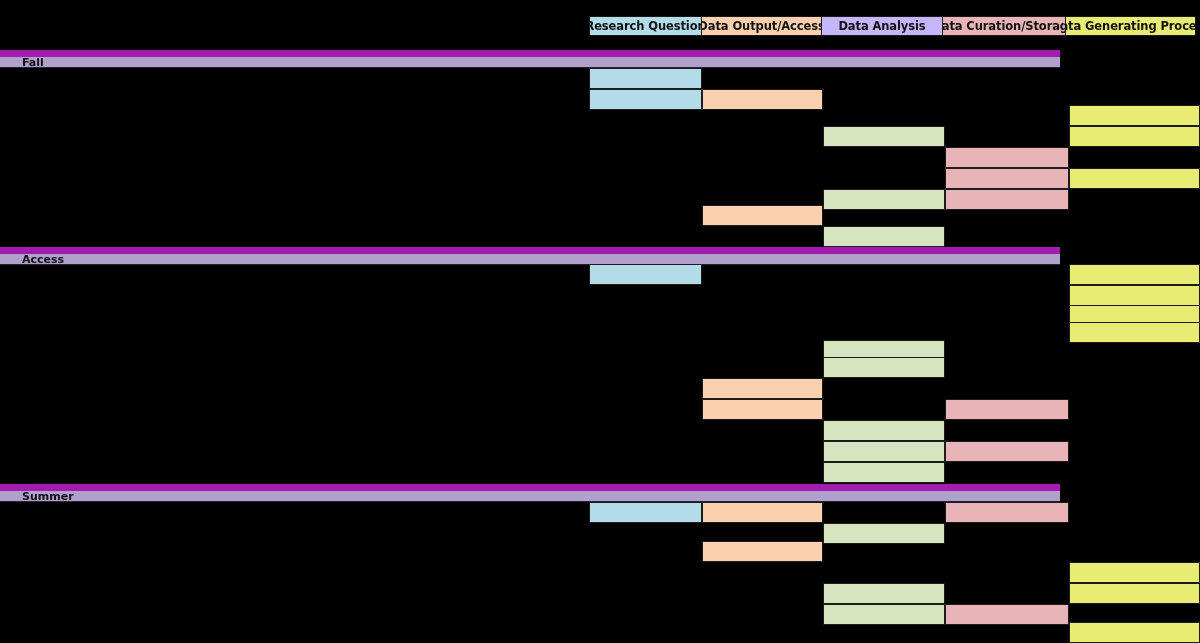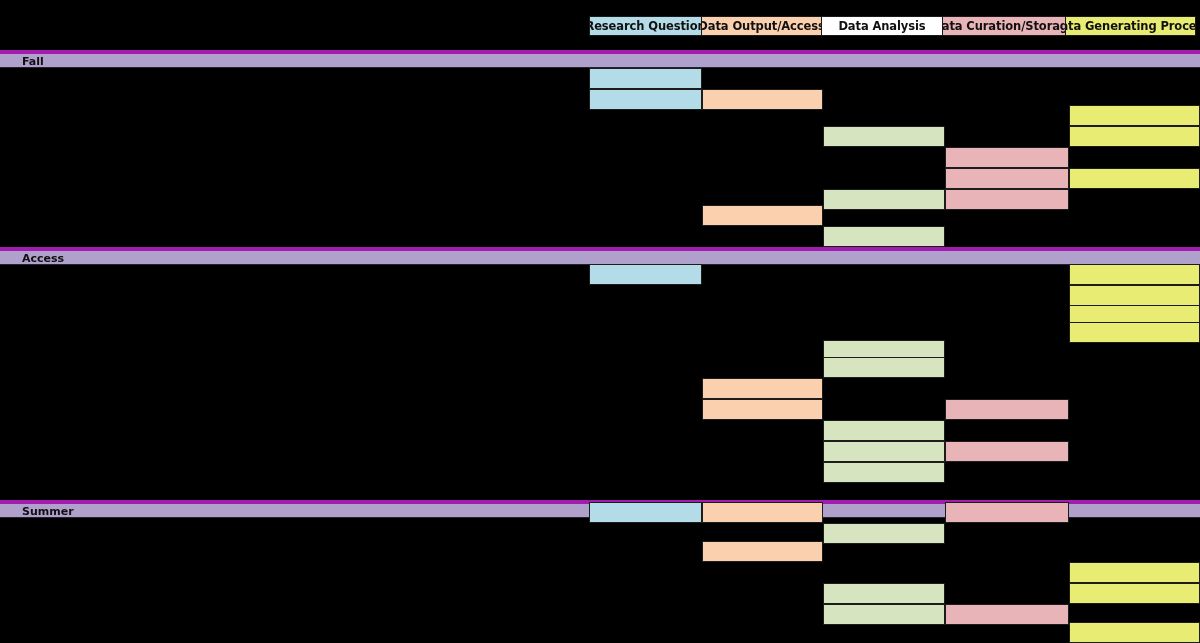--- a/index.html
+++ b/index.html
@@ -42,25 +42,25 @@
     letter-spacing: -0.1px;
     white-space: nowrap;
     overflow: hidden;
   }
   .legend-cell:first-child { margin-left: 0; }
 
   
   .season-band {
     position: absolute;
     left: 0;
-    width: 1200px;
+    width: 1060px;
     height: 18px;
     background: #b0a0cc;
     box-sizing: border-box;
-    border-top: 4px solid #a21caf;
+    border-top: 7px solid #a21caf;
     border-bottom: 1px solid #262233;
   }
   .season-label {
     position: absolute;
     left: 22px;
     top: 50%;
     transform: translateY(-50%);
     font-size: 11px;
     font-weight: bold;
     color: #101010;
@@ -80,21 +80,21 @@
 
 <div id="chart-root">
 
   <div class="legend" id="legend-container" style="left: 589px; top: 16px;">
       <div class="legend-cell" style="background: rgb(180, 219, 232); width: 113px;">
         <span>Research Question</span>
       </div>
       <div class="legend-cell" style="background: rgb(251, 208, 174); width: 121px;">
         <span>Data Output/Access</span>
       </div>
-      <div class="legend-cell" style="background: #ffffff; width: 122px;">
+      <div class="legend-cell" style="background: #c4b5fd; width: 122px;">
         <span>Data Analysis</span>
       </div>
       <div class="legend-cell" style="background: rgb(232, 180, 184); width: 124px;">
         <span>Data Curation/Storage</span>
       </div>
       <div class="legend-cell" style="background: rgb(232, 236, 114); width: 131px;">
         <span>Data Generating Process</span>
       </div>
     </div>
 
@@ -125,21 +125,21 @@
       <div class="bar" style="left: 1069px; width: 131px; top: 322px; height: 21px; background: rgb(232, 236, 114);"></div>
       <div class="bar" style="left: 823px; width: 122px; top: 340px; height: 21px; background: rgb(215, 228, 192);"></div>
       <div class="bar" style="left: 823px; width: 122px; top: 357px; height: 21px; background: rgb(215, 228, 192);"></div>
       <div class="bar" style="left: 702px; width: 121px; top: 378px; height: 21px; background: rgb(251, 208, 174);"></div>
       <div class="bar" style="left: 702px; width: 121px; top: 399px; height: 21px; background: rgb(251, 208, 174);"></div>
       <div class="bar" style="left: 945px; width: 124px; top: 399px; height: 21px; background: rgb(232, 180, 184);"></div>
       <div class="bar" style="left: 823px; width: 122px; top: 420px; height: 21px; background: rgb(215, 228, 192);"></div>
       <div class="bar" style="left: 823px; width: 122px; top: 441px; height: 21px; background: rgb(215, 228, 192);"></div>
       <div class="bar" style="left: 945px; width: 124px; top: 441px; height: 21px; background: rgb(232, 180, 184);"></div>
       <div class="bar" style="left: 823px; width: 122px; top: 462px; height: 21px; background: rgb(215, 228, 192);"></div>
-      <div class="season-band" style="top: 500px; background: rgb(176, 160, 204);">
+      <div class="season-band" style="top: 484px; background: rgb(176, 160, 204);">
         <span class="season-label">Summer</span>
       </div>
       <div class="bar" style="left: 589px; width: 113px; top: 502px; height: 21px; background: rgb(180, 219, 232);"></div>
       <div class="bar" style="left: 702px; width: 121px; top: 502px; height: 21px; background: rgb(251, 208, 174);"></div>
       <div class="bar" style="left: 945px; width: 124px; top: 502px; height: 21px; background: rgb(232, 180, 184);"></div>
       <div class="bar" style="left: 823px; width: 122px; top: 523px; height: 21px; background: rgb(215, 228, 192);"></div>
       <div class="bar" style="left: 702px; width: 121px; top: 541px; height: 21px; background: rgb(251, 208, 174);"></div>
       <div class="bar" style="left: 1069px; width: 131px; top: 562px; height: 21px; background: rgb(232, 236, 114);"></div>
       <div class="bar" style="left: 823px; width: 122px; top: 583px; height: 21px; background: rgb(215, 228, 192);"></div>
       <div class="bar" style="left: 1069px; width: 131px; top: 583px; height: 21px; background: rgb(232, 236, 114);"></div>

